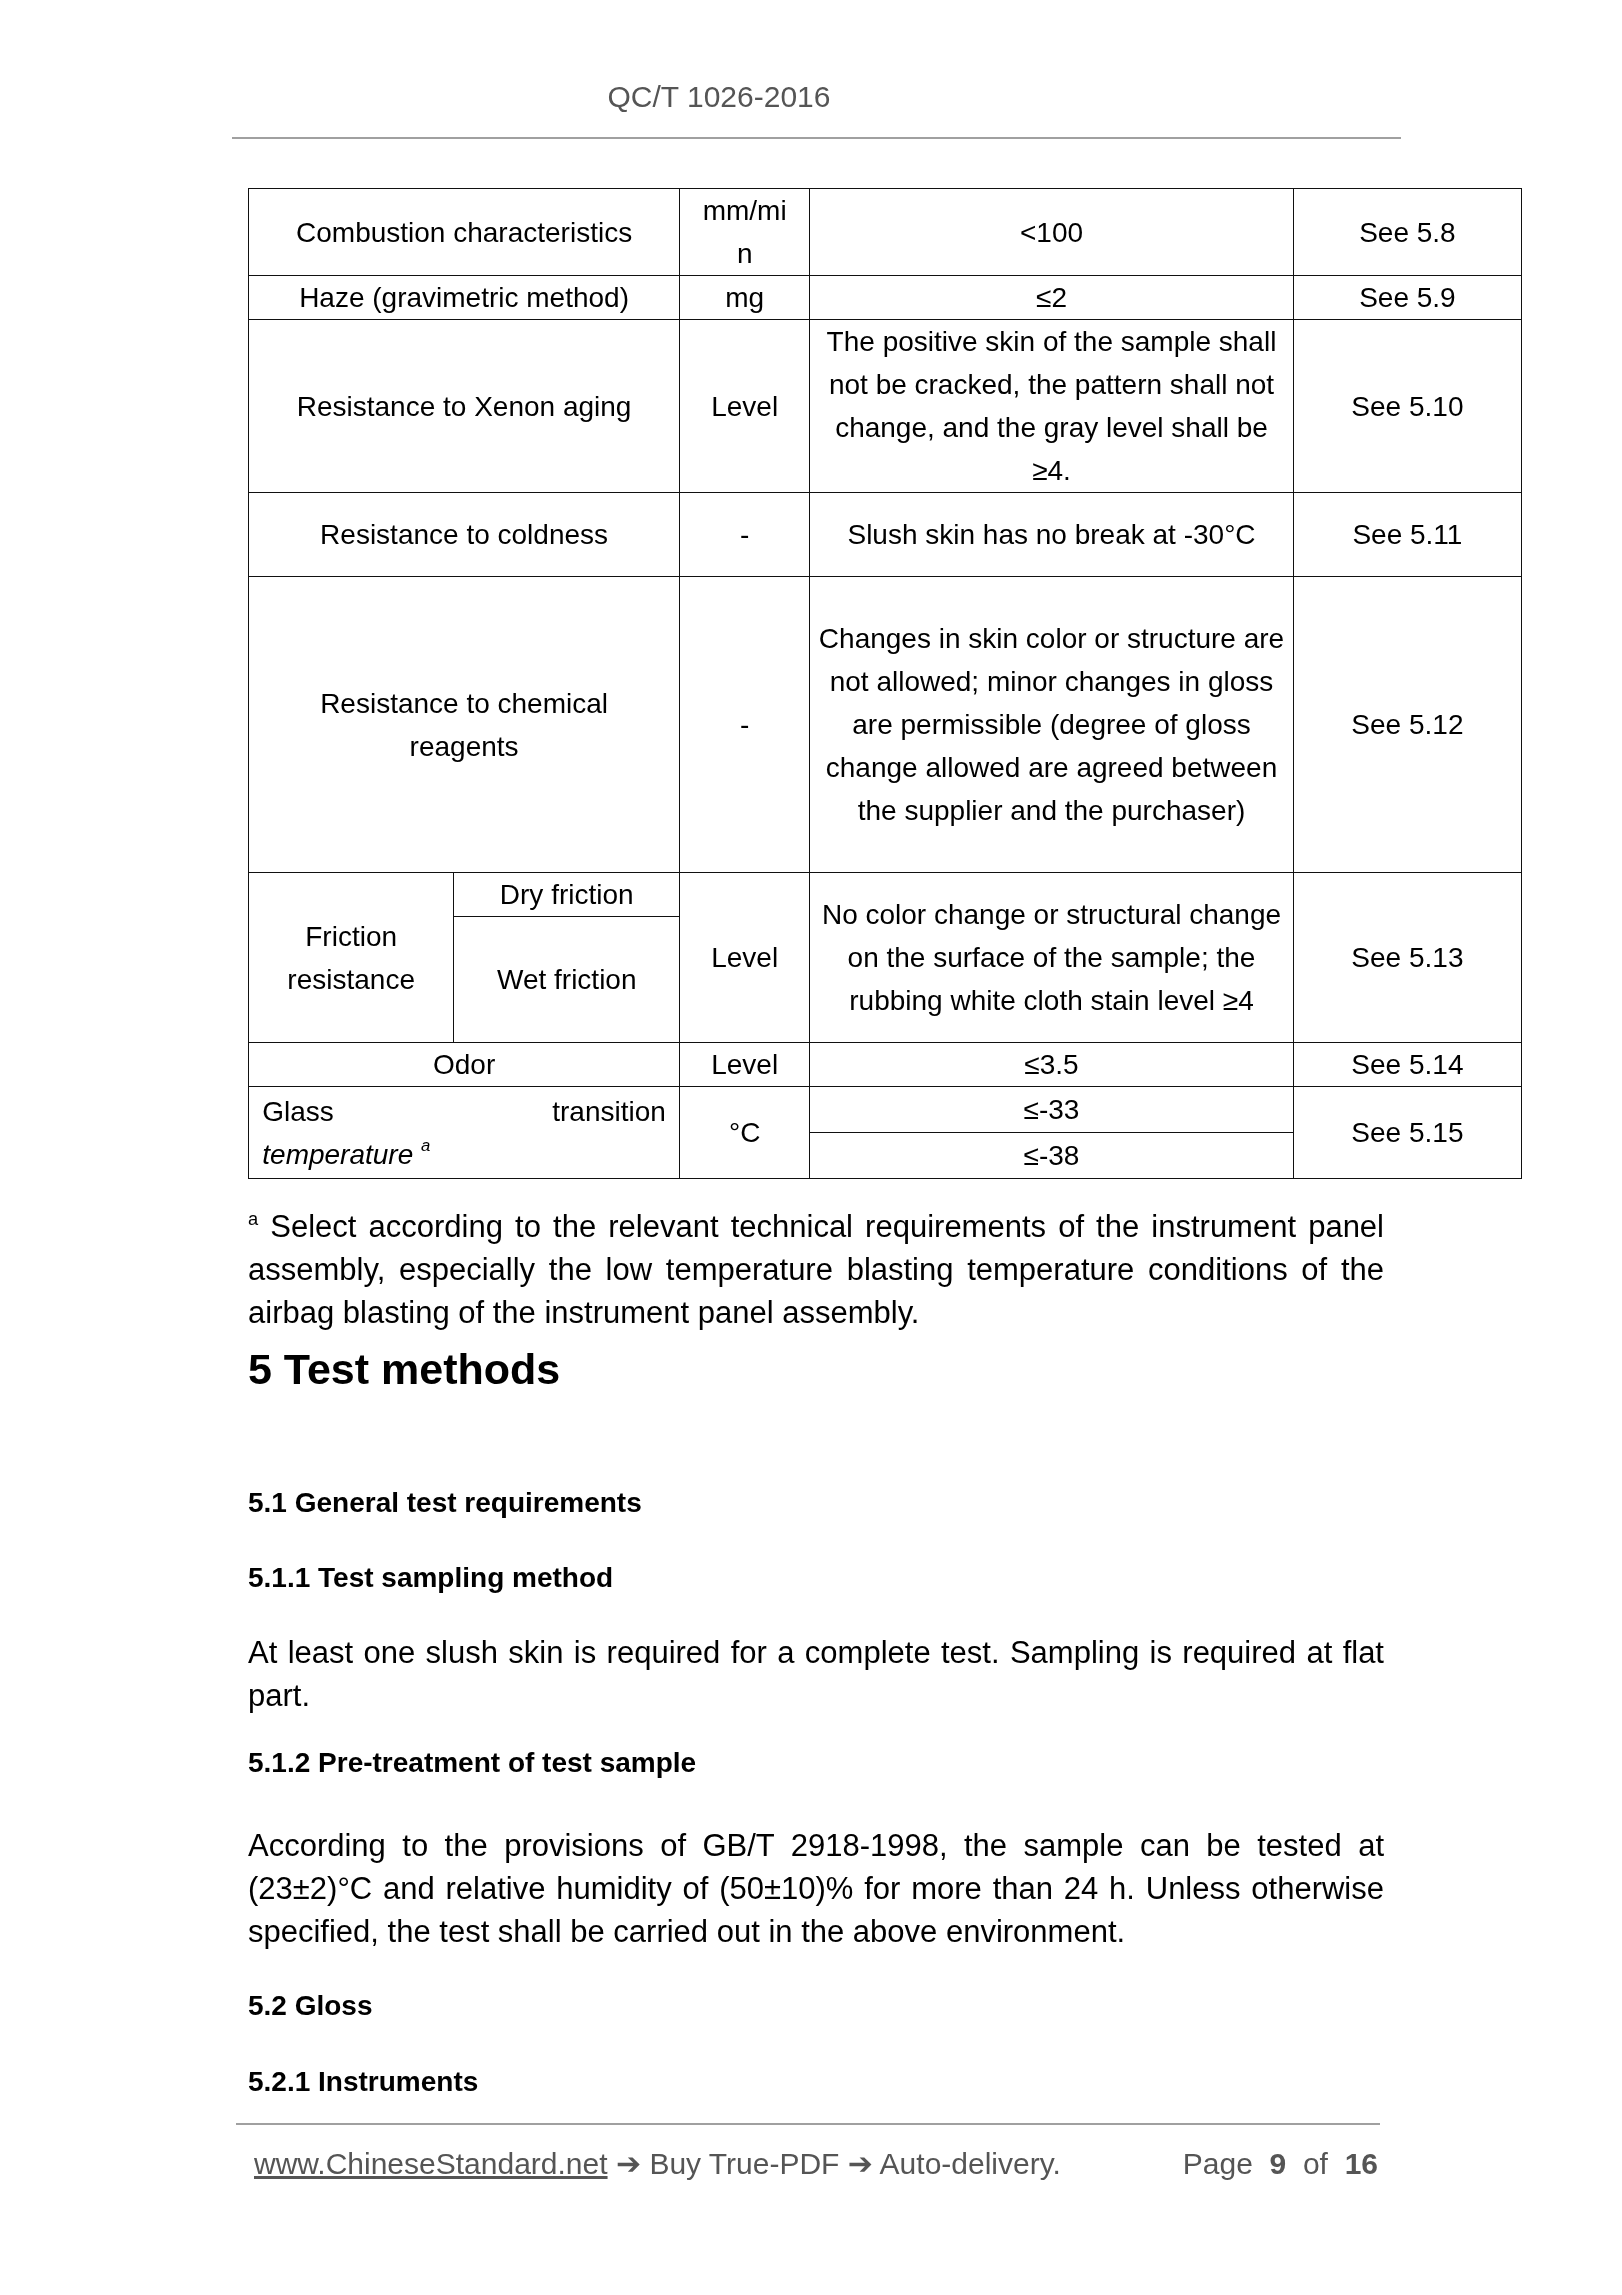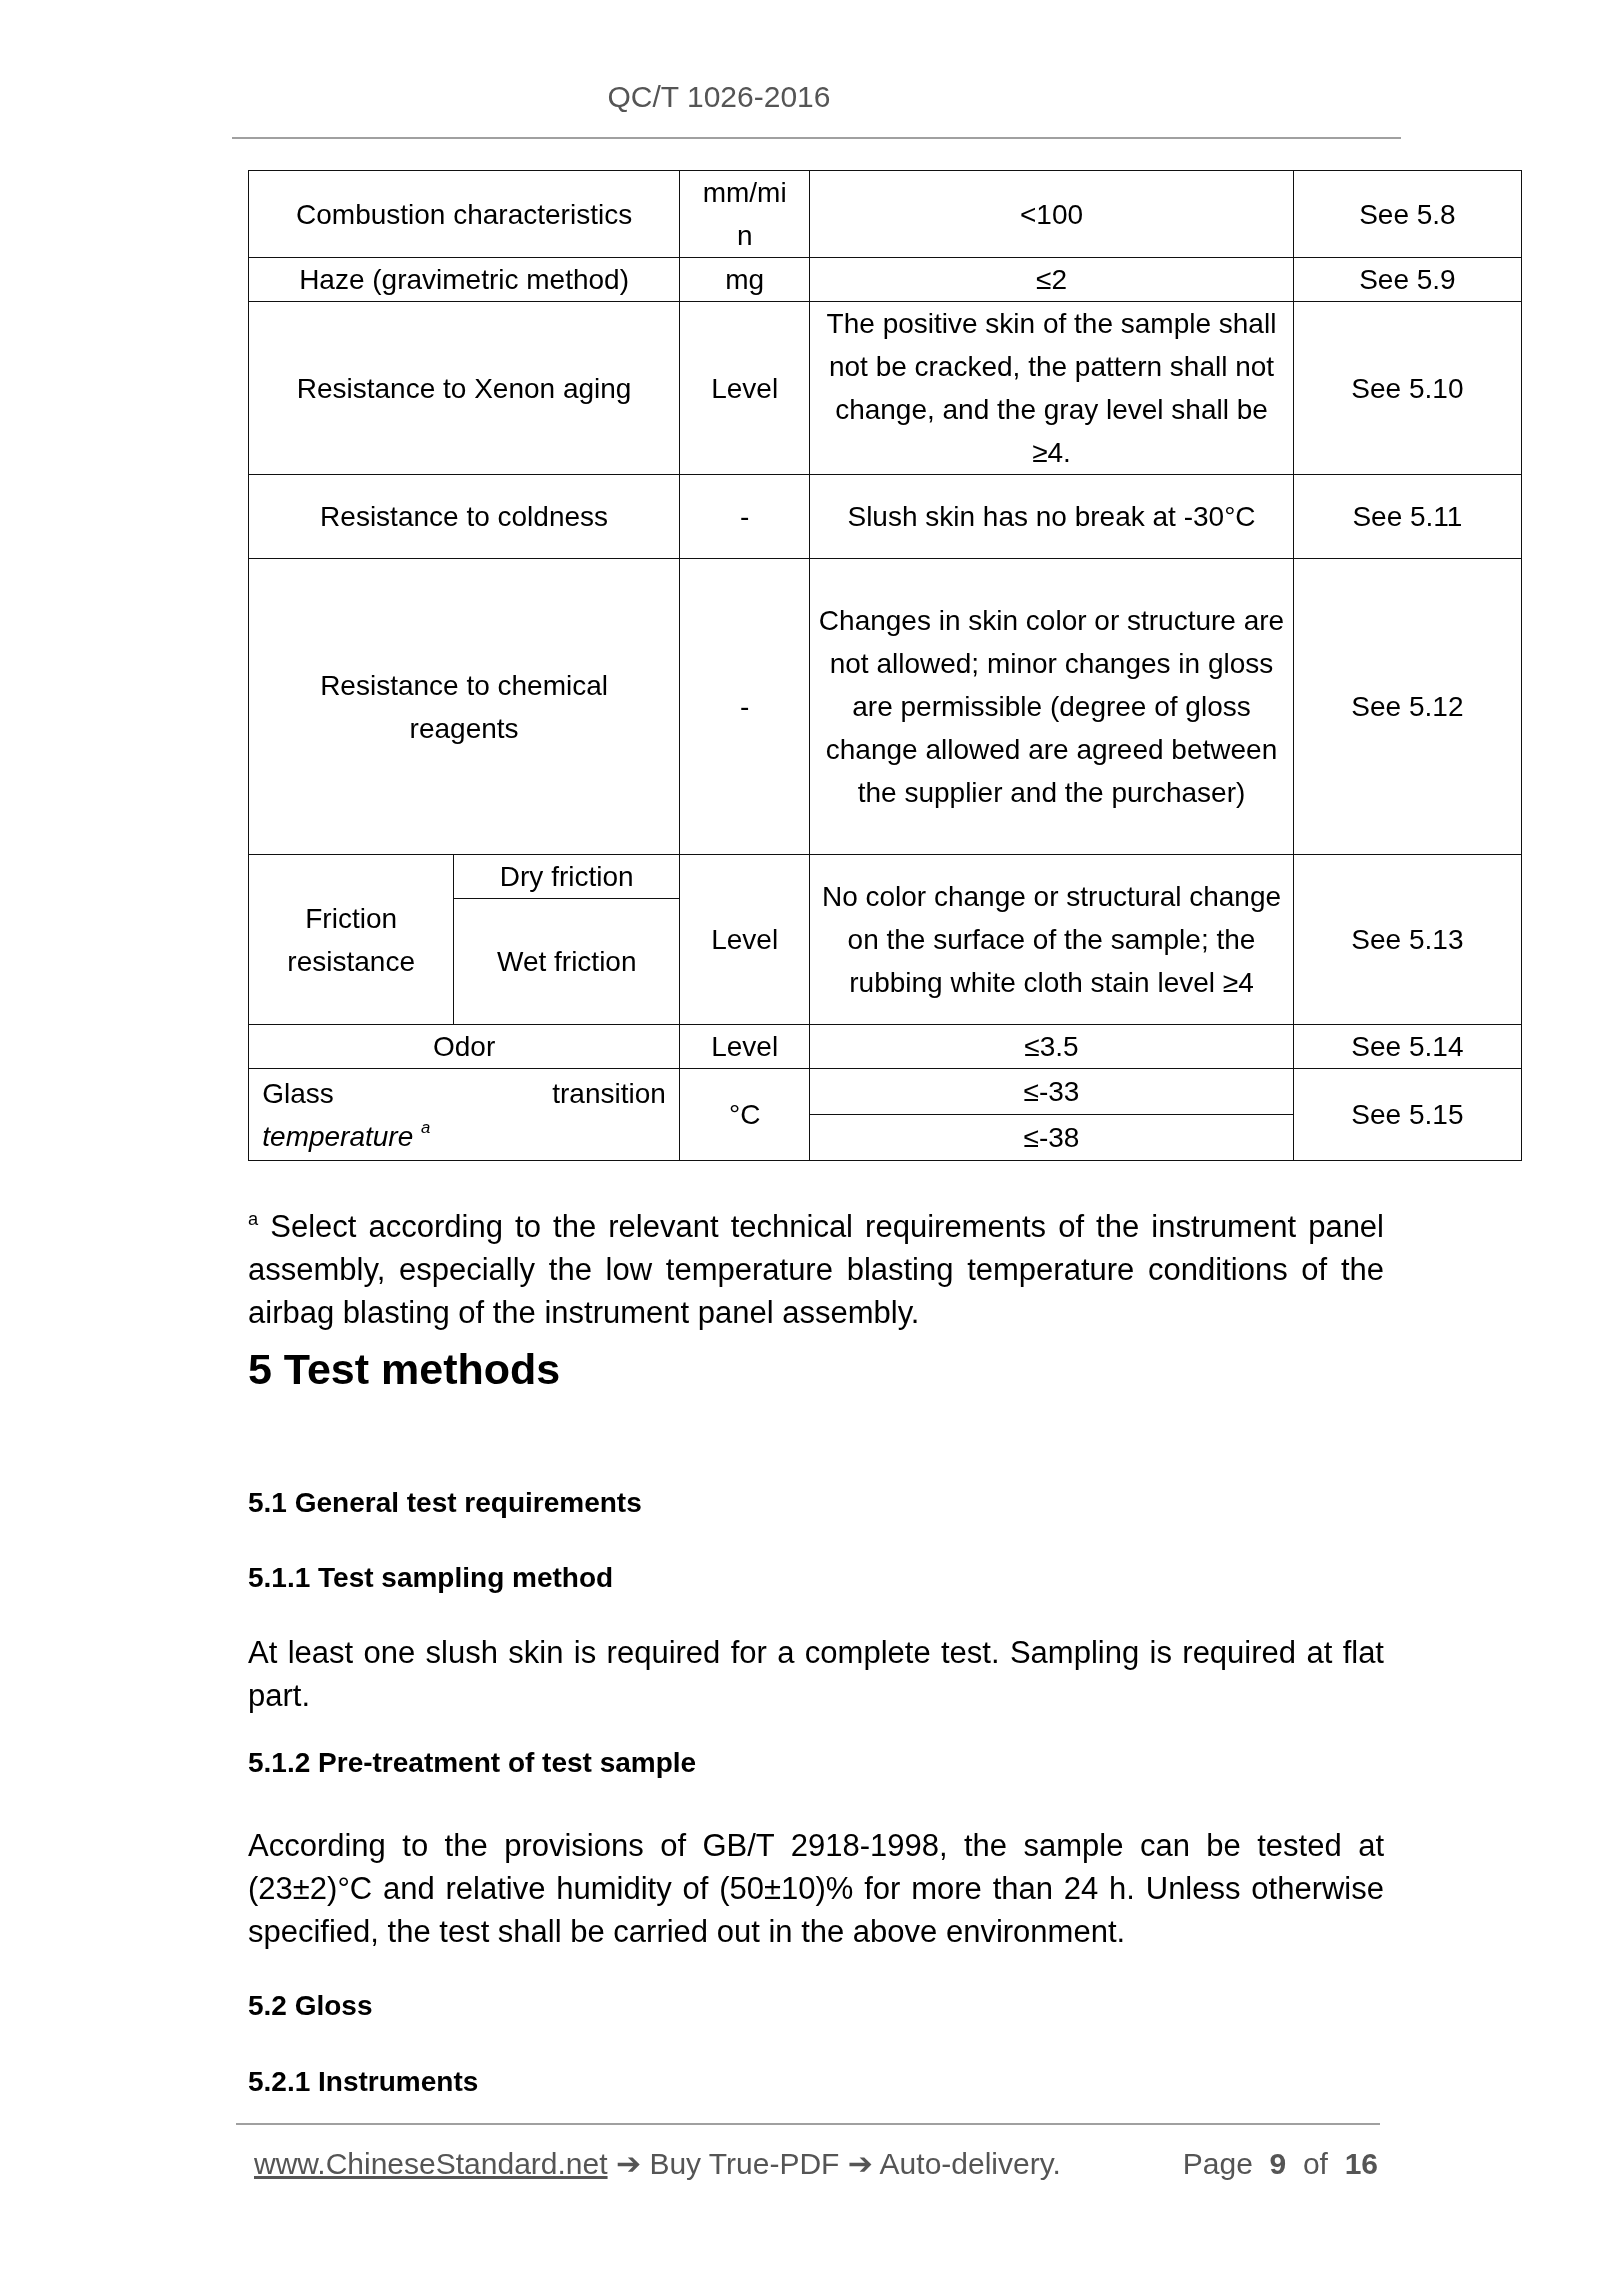--- a/index.html
+++ b/index.html
@@ -3,21 +3,21 @@
 <meta charset="utf-8">
 <style>
   html, body { margin: 0; padding: 0; background: #ffffff; }
   body { width: 1623px; height: 2295px; position: relative; overflow: hidden;
          font-family: "Liberation Sans", sans-serif; color: #000; }
   .abs { position: absolute; }
   .page-header { left: 0; width: 1438px; top: 78px; text-align: center; font-size: 30px; color: #555; line-height: 37px; }
   .header-rule { left: 232px; width: 1169px; top: 137px; height: 1.7px; background: #a0a0a0; }
 
   
-  .spec-table { left: 248px; top: 170px; width: 1274px; border-collapse: collapse; table-layout: fixed; font-size: 28px; line-height: 43px; }
+  .spec-table { left: 248px; top: 188px; width: 1274px; border-collapse: collapse; table-layout: fixed; font-size: 28px; line-height: 43px; }
   .spec-table td { border: 1.7px solid #111; text-align: center; vertical-align: middle; padding: 0 5px; }
   .c-name { width: 180px; }
   .c-sub  { width: 198px; }
   .c-unit { width: 114px; }
   .c-val  { width: 424px; }
   .c-ref  { width: 200px; }
   .r1 td { height: 83px; }
   .r2 td { height: 42px; }
   .r3 td { height: 168px; }
   .r4 td { height: 83px; }

